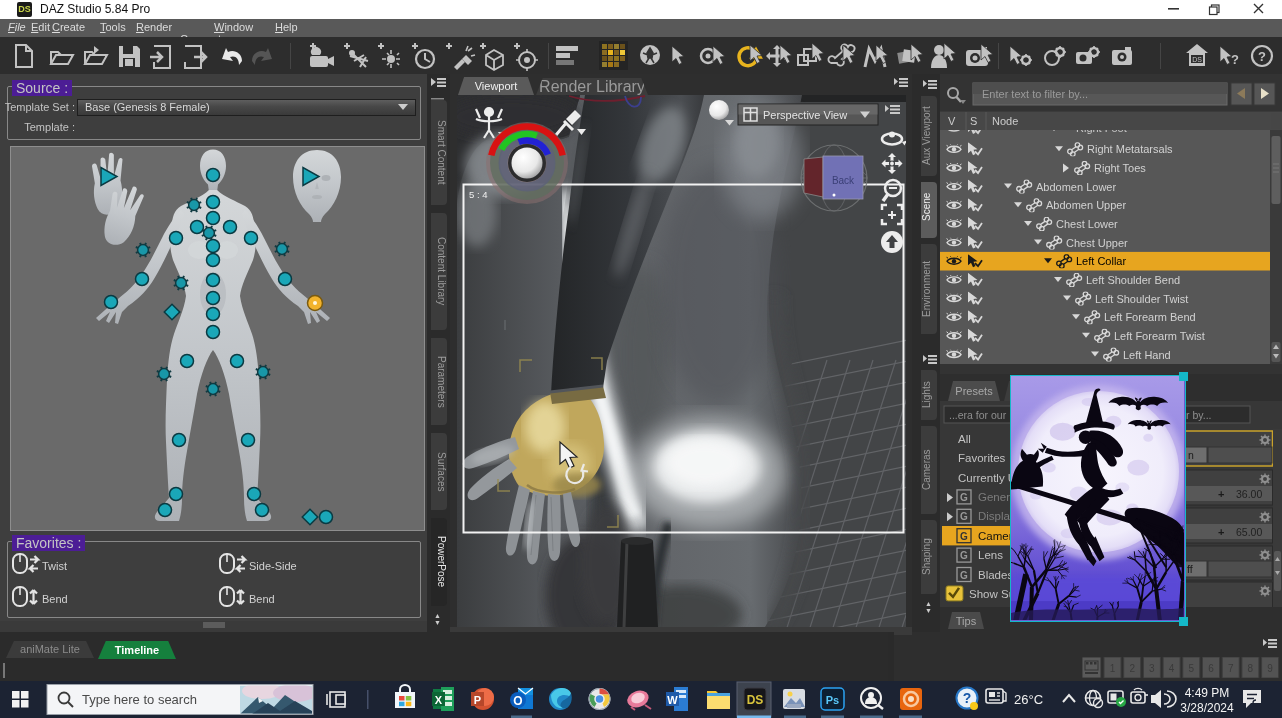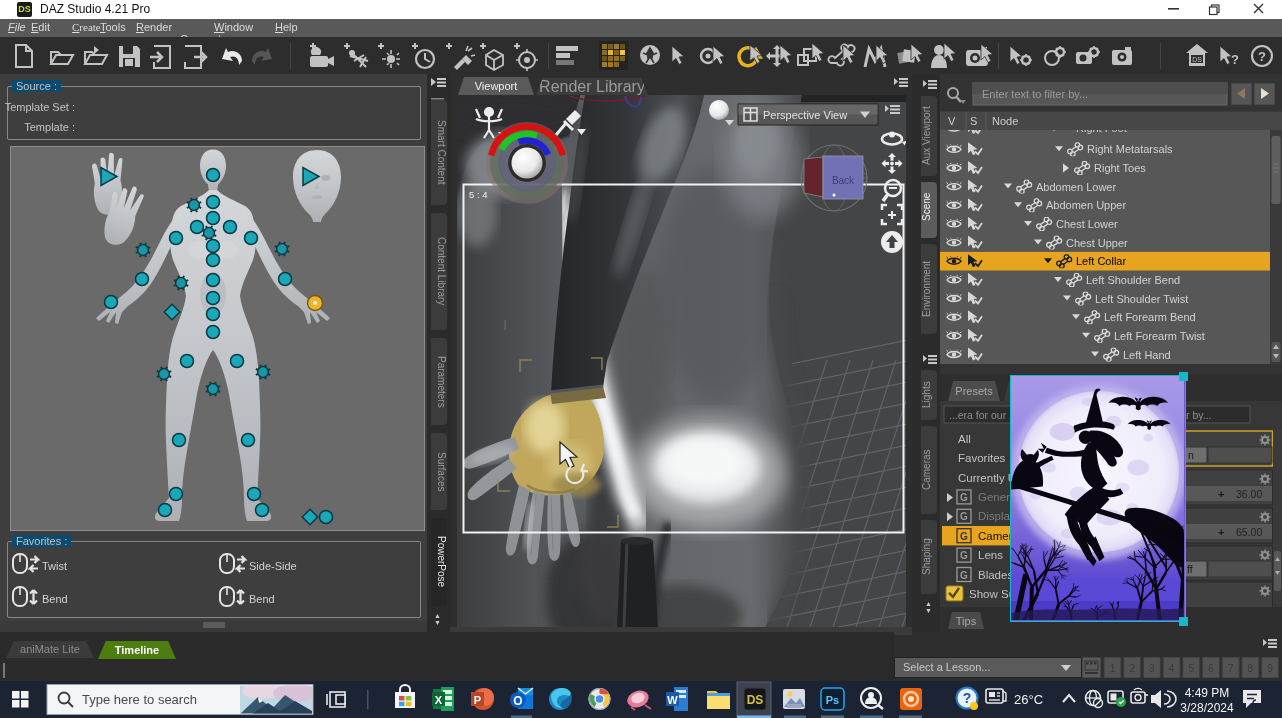--- a/index.html
+++ b/index.html
@@ -8,41 +8,41 @@
 .abs { position:absolute; }
 #stage { position:relative; width:1282px; height:718px; }
 .vtext-d { writing-mode:vertical-rl; } 
 .vtext-u { writing-mode:vertical-rl; transform:rotate(180deg); } 
 .tab-l { background:#3c3c3c; color:#9c9c9c; font-size:10px; text-align:center;
   border-radius:0 4px 4px 0; padding:6px 0; }
 .drop { background:linear-gradient(#5e5e5e,#474747 45%,#3a3a3a); border:1px solid #1e1e1e;
   color:#d8d8d8; font-size:11px; line-height:15px; padding-left:7px; position:absolute; }
 .drop .arr { position:absolute; right:7px; top:4px; width:0; height:0;
   border-left:5px solid transparent; border-right:5px solid transparent; border-top:6px solid #cccccc; }
-.grouplab { position:absolute; color:#c4c4c4; font-size:11px; background:#0c4a6e; padding:0 4px; z-index:3;}
+.grouplab { position:absolute; color:#c4c4c4; font-size:14px; background:#4c1d95; padding:0 4px; z-index:3;}
 .groupbox { position:absolute; border:1px solid #7d7d7d; border-radius:2px; }
 </style>
 </head>
 <body>
 <div id="stage">
 
 <div class="abs" style="left:0;top:0;width:1282px;height:19px;background:#ffffff;"></div>
 <div class="abs" style="left:17px;top:2px;width:15px;height:15px;background:#1a1a1a;border-radius:2px;color:#c8d44a;font-size:9px;font-weight:bold;text-align:center;line-height:15px;">DS</div>
-<div class="abs" style="left:40px;top:2px;color:#111;font-size:12px;">DAZ Studio 4.21 Pro</div>
+<div class="abs" style="left:40px;top:2px;color:#111;font-size:12px;">DAZ Studio 5.84 Pro</div>
 <svg class="abs" style="left:1160px;top:0;" width="122" height="19" viewBox="0 0 122 19">
   <rect x="8" y="8" width="11" height="1.6" fill="#333"></rect>
   <rect x="51.5" y="5" width="7.5" height="7.5" fill="none" stroke="#333" stroke-width="1.2"></rect>
   <rect x="49.5" y="7" width="7.5" height="7.5" fill="#fff" stroke="#333" stroke-width="1.2"></rect>
   <path d="M94 4 L103 13 M103 4 L94 13" stroke="#333" stroke-width="1.4"></path>
 </svg>
 
 <div class="abs" style="left:0;top:19px;width:1282px;height:18px;background:#595959;color:#dcdcdc;font-size:11px;">
   <span class="abs" style="left:8px;top:2px;font-style:italic;"><u>F</u>ile</span>
   <span class="abs" style="left:31px;top:2px;"><u>E</u>dit</span>
-  <span class="abs" style="left:72px;top:2px;font-family:Liberation Serif, serif;"><u>C</u>reate</span>
+  <span class="abs" style="left:52px;top:2px;"><u>C</u>reate</span>
   <span class="abs" style="left:100px;top:2px;text-align:right;"><u>T</u>ools</span>
   <span class="abs" style="left:136px;top:2px;"><u>R</u>ender</span>
   <span class="abs" style="left:180px;top:14px;">C<u>o</u>nnect</span>
   <span class="abs" style="left:214px;top:2px;"><u>W</u>indow</span>
   <span class="abs" style="left:275px;top:2px;"><u>H</u>elp</span>
 </div>
 
 <div class="abs" style="left:0;top:37px;width:1282px;height:37px;background:#2d2d2d;"></div>
 <svg class="abs" style="left:0;top:37px;" width="1282" height="37" viewBox="0 0 1282 37" id="toolbarsvg">
 <g transform="translate(14,7)">
@@ -249,20 +249,21 @@
 <g transform="translate(1252,8)">
         <circle cx="10" cy="11" r="10" fill="none" stroke="#c2c2c2" stroke-width="2.2"></circle>
         <text x="10" y="16" font-size="13" font-weight="bold" fill="#c2c2c2" text-anchor="middle" font-family="Liberation Sans">?</text>
       </g>
 </svg>
 
 <div class="abs" style="left:0;top:74px;width:427px;height:558px;background:#3e3e3e;"></div>
 <div class="groupbox" style="left:7px;top:86px;width:414px;height:54px;border-color:#888;"></div>
 <div class="grouplab" style="left:12px;top:80px;">Source :</div>
 <div class="abs" style="left:2px;top:101px;width:73px;color:#c4c4c4;font-size:11px;text-align:right;white-space:nowrap;">Template Set :</div>
+<div class="drop" style="left:77px;top:99px;width:339px;height:17px;">Base (Genesis 8 Female)<span class="arr"></span></div>
 <div class="abs" style="left:2px;top:121px;width:73px;color:#c4c4c4;font-size:11px;text-align:right;white-space:nowrap;">Template :</div>
 
 <svg class="abs" style="left:10px;top:146px;" width="415" height="385" viewBox="0 0 415 385" id="powerpose">
 <defs>
 <linearGradient id="bodyg" x1="0" y1="0" x2="0" y2="1">
  <stop offset="0" stop-color="#d4d7d9"></stop>
           <stop offset="0.5" stop-color="#c2c6ca"></stop>
           <stop offset="1" stop-color="#adb1b6"></stop>
 </linearGradient>
 </defs>
@@ -1324,22 +1325,20 @@
 <div class="abs" style="left:940px;top:632px;width:342px;height:24px;background:#2e2e2e;"></div>
 <svg class="abs" style="left:1262px;top:638px;" width="16" height="14" viewBox="0 0 16 14">
  <path d="M1 1 l4 3.5 l-4 3.5 z" fill="#c8c8c8"></path>
       <rect x="6" y="1" width="9" height="2" fill="#c8c8c8"></rect>
       <rect x="6" y="4.5" width="9" height="2" fill="#c8c8c8"></rect>
       <rect x="6" y="8" width="9" height="2" fill="#c8c8c8"></rect>
 </svg>
 
 <div class="abs" style="left:888px;top:632px;width:6px;height:49px;background:#2a2a2a;"></div>
 <div class="abs" style="left:894px;top:656px;width:388px;height:23px;background:#2e2e2e;"></div>
-<div class="abs" style="left:894px;top:657px;width:188px;height:21px;background:#5a5a5a;border:1px solid #222;color:#c8c8c8;font-size:11px;line-height:19px;padding-left:8px;">Select a Lesson...
-  <span style="position:absolute;right:10px;top:7px;width:0;height:0;border-left:5px solid transparent;border-right:5px solid transparent;border-top:6px solid #ccc;"></span></div>
 <svg class="abs" style="left:1082px;top:657px;" width="200" height="21" viewBox="0 0 200 21" id="lessonbtns">
       <rect x="0" y="0" width="19" height="21" fill="#5a5a5a" stroke="#333"></rect>
       <g fill="#333">
         <rect x="3" y="4" width="13" height="9" fill="none" stroke="#333"></rect>
         <rect x="4" y="5" width="2.5" height="2.5"></rect>
         <rect x="8" y="5" width="2.5" height="2.5"></rect>
         <rect x="12" y="5" width="2.5" height="2.5"></rect>
         <rect x="3" y="15" width="13" height="2"></rect>
       </g>
       <rect x="22.0" y="0" width="17" height="21" fill="#535353" stroke="#3c3c3c"></rect>
@@ -1357,21 +1356,21 @@
       <rect x="140.2" y="0" width="17" height="21" fill="#535353" stroke="#3c3c3c"></rect>
       <text x="148.7" y="15" font-size="10" fill="#3a3a3a" text-anchor="middle" font-family="Liberation Sans">7</text>
       <rect x="159.9" y="0" width="17" height="21" fill="#535353" stroke="#3c3c3c"></rect>
       <text x="168.4" y="15" font-size="10" fill="#3a3a3a" text-anchor="middle" font-family="Liberation Sans">8</text>
       <rect x="179.6" y="0" width="17" height="21" fill="#535353" stroke="#3c3c3c"></rect>
       <text x="188.1" y="15" font-size="10" fill="#3a3a3a" text-anchor="middle" font-family="Liberation Sans">9</text>
     </svg>
 
 <div class="abs" style="left:0;top:632px;width:888px;height:49px;background:#2b2b2b;"></div>
 <div class="abs" style="left:6px;top:641px;width:88px;height:17px;background:#3b3b3b;color:#8c8c8c;font-size:11px;text-align:center;line-height:17px;clip-path:polygon(9% 0,91% 0,100% 100%,0 100%);">aniMate Lite</div>
-<div class="abs" style="left:98px;top:641px;width:78px;height:18px;background:#4d7c0f;color:#ffffff;font-size:11px;font-weight:bold;text-align:center;line-height:18px;clip-path:polygon(10% 0,90% 0,100% 100%,0 100%);">Timeline</div>
+<div class="abs" style="left:98px;top:641px;width:78px;height:18px;background:#15803d;color:#ffffff;font-size:11px;font-weight:bold;text-align:center;line-height:18px;clip-path:polygon(10% 0,90% 0,100% 100%,0 100%);">Timeline</div>
 <div class="abs" style="left:0;top:659px;width:888px;height:22px;background:#2b2b2b;"></div>
 <div class="abs" style="left:3px;top:663px;width:2px;height:15px;background:#777;"></div>
 
 <svg class="abs" style="left:0;top:681px;" width="1282" height="37" viewBox="0 0 1282 37" id="taskbar">
 <rect width="1282" height="37" fill="#1c2333"></rect>
 <g fill="#f2f2f2">
         <rect x="12" y="10" width="7.5" height="7.5"></rect>
         <rect x="21" y="10" width="7.5" height="7.5"></rect>
         <rect x="12" y="19" width="7.5" height="7.5"></rect>
         <rect x="21" y="19" width="7.5" height="7.5"></rect>

